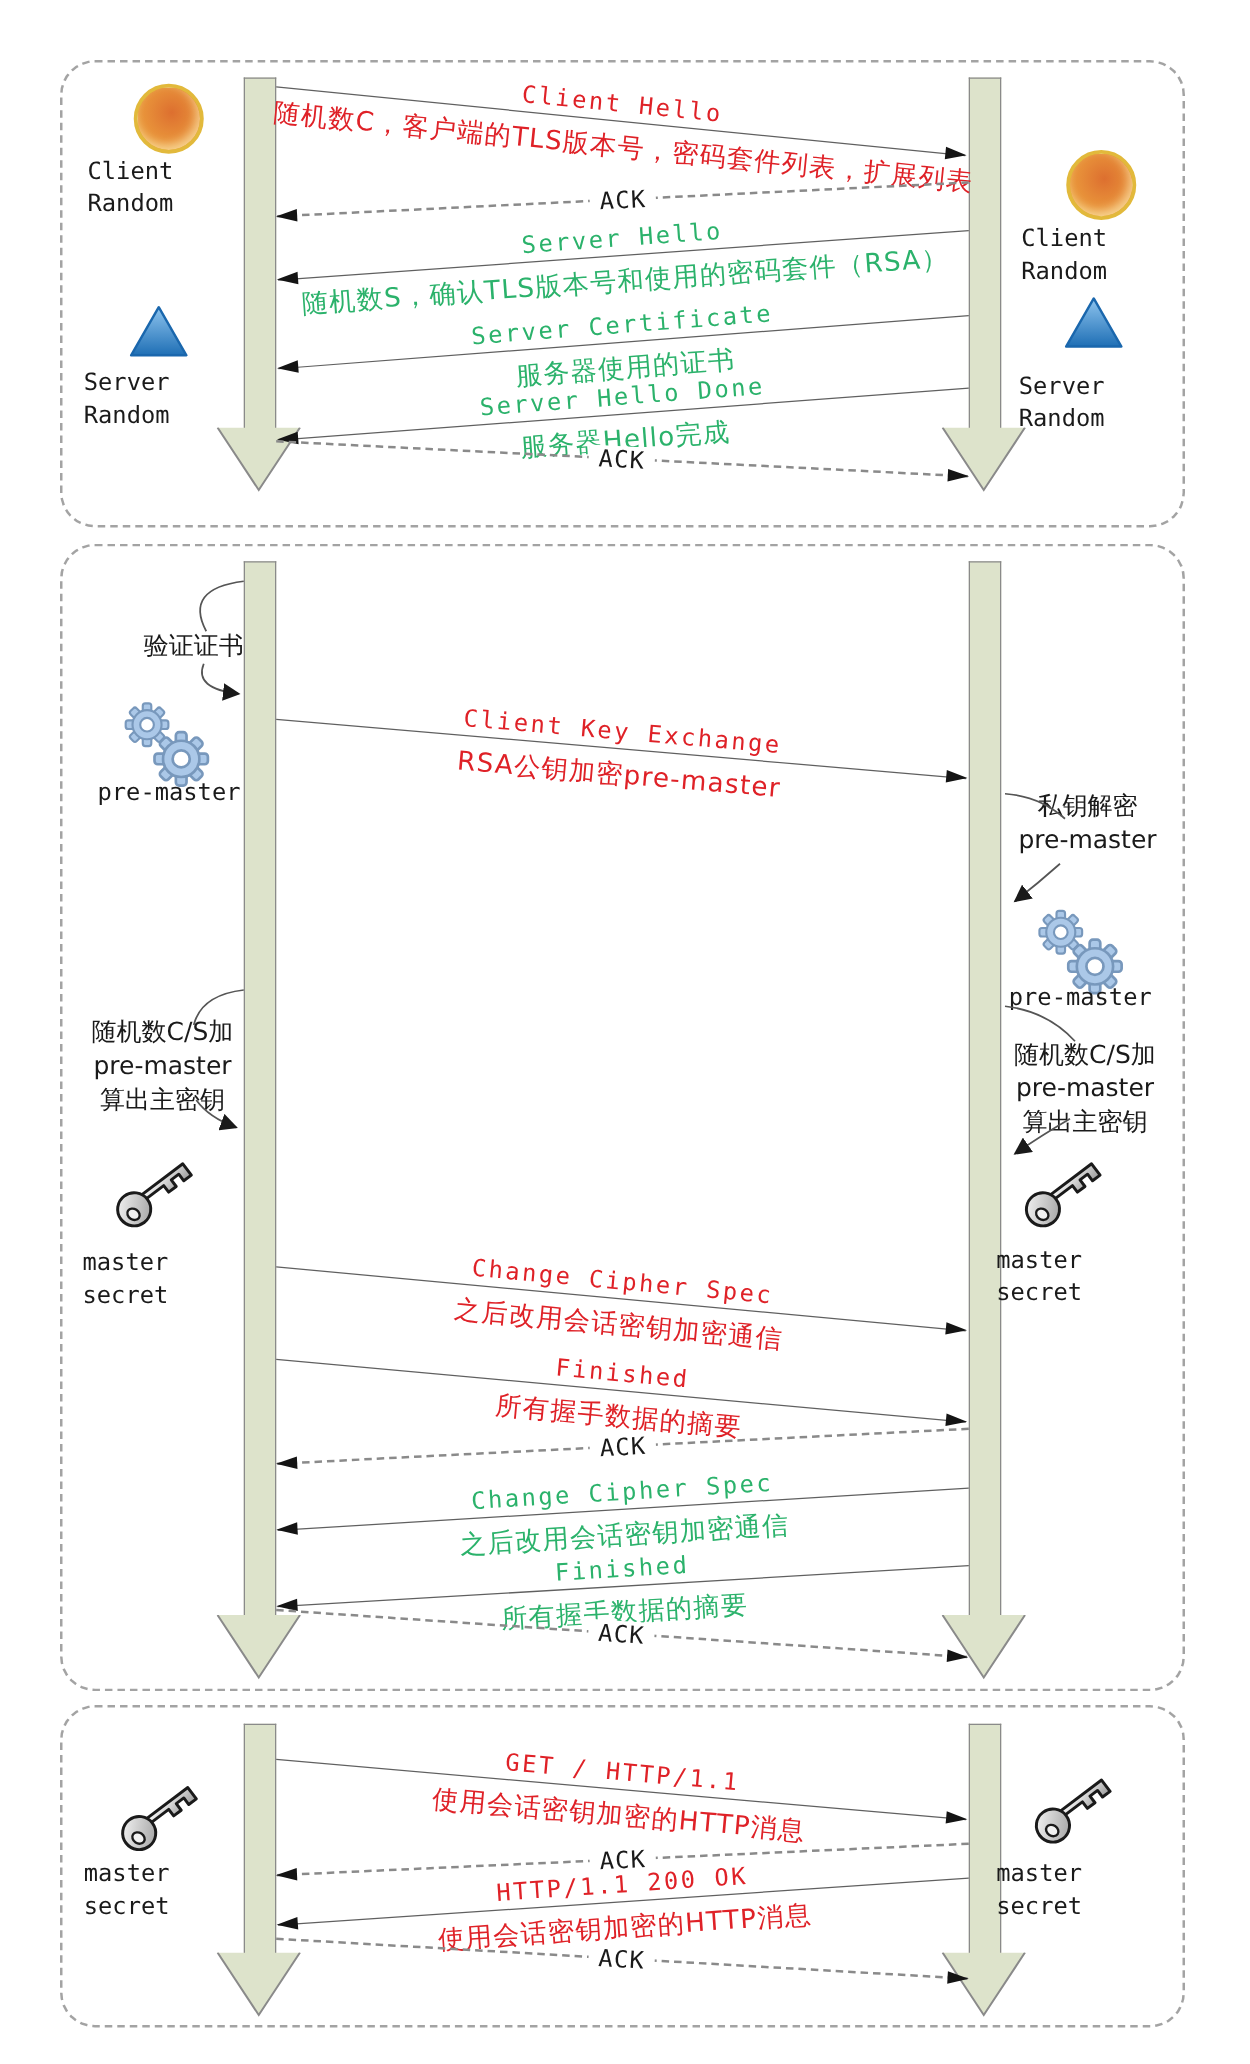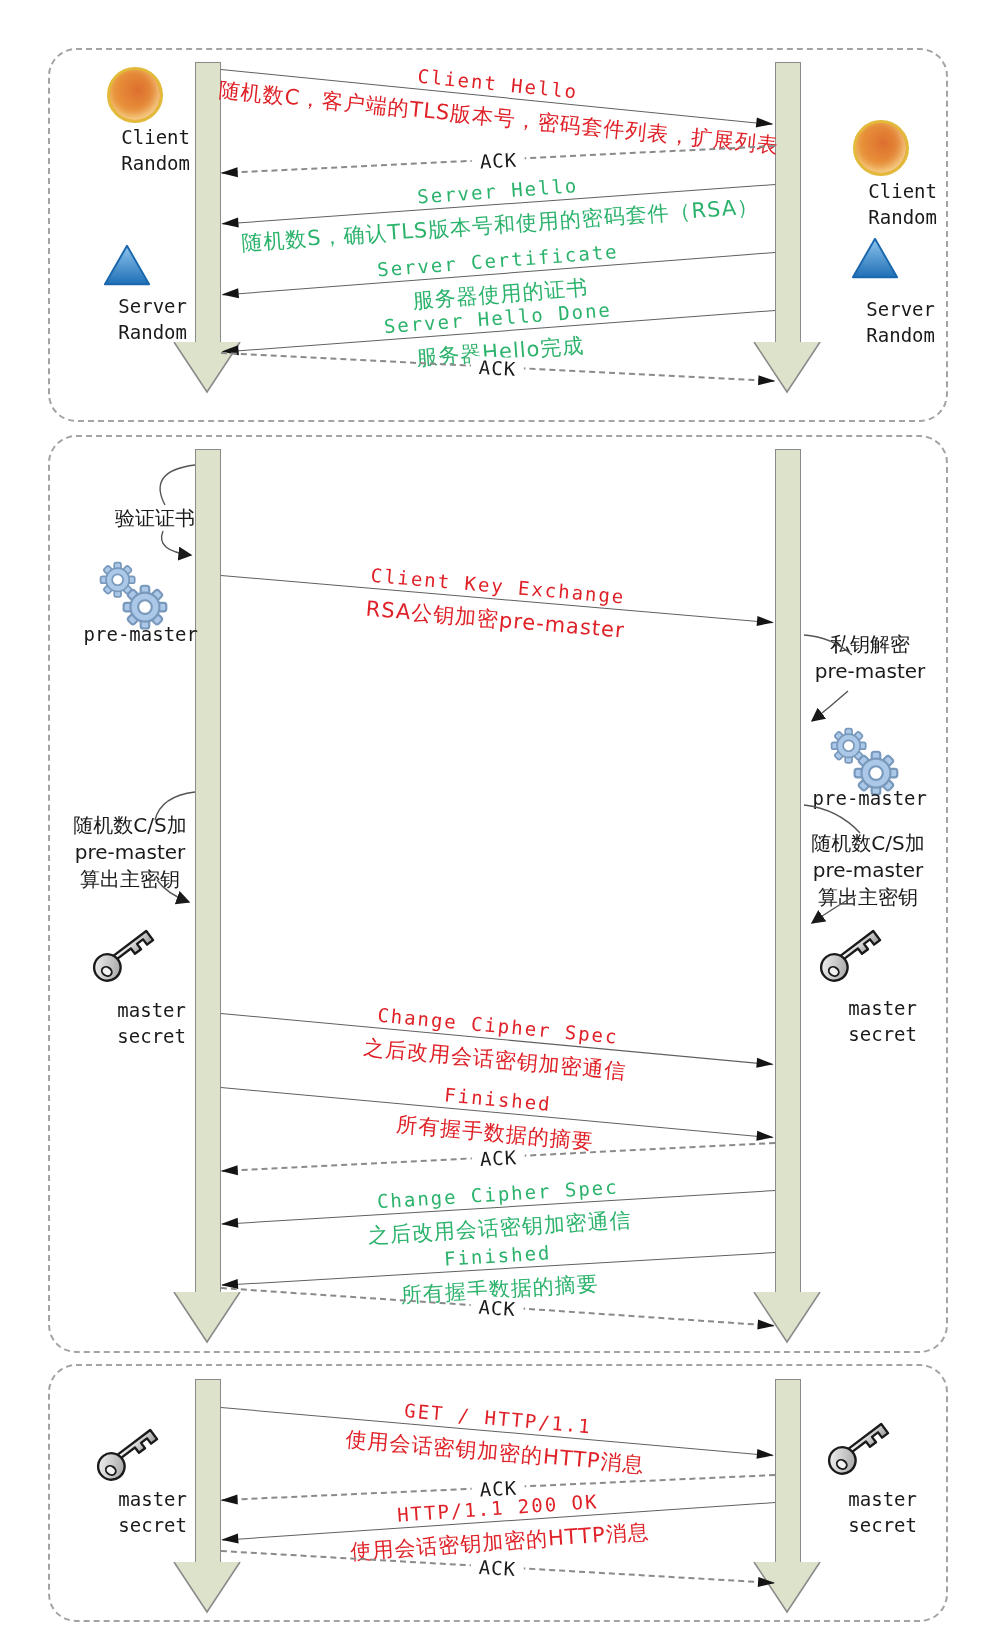--- a/index.html
+++ b/index.html
@@ -22,21 +22,21 @@
   .ah-r{right:-1px;border-left:17px solid #141414;}
   .ah-l{left:-1px;border-right:17px solid #141414;}
   .mdesc{padding-top:6px;text-align:center;font-size:21px;letter-spacing:1px;white-space:nowrap;}
   .red{color:#df2127;}
   .green{color:#2bb26b;}
   .acklabel{position:absolute;left:50%;top:0;transform:translate(-50%,-50%);
             background:#fff;padding:0 8px;
             font-family:"DejaVu Sans Mono","Liberation Mono",monospace;
             font-size:19px;color:#1a1a1a;letter-spacing:1px;}
   
-  .slabel{position:absolute;text-align:right;white-space:pre-line;
+  .slabel{position:absolute;text-align:left;white-space:pre-line;
           font-family:"DejaVu Sans Mono","Liberation Mono",monospace;
           font-size:19px;line-height:26px;color:#1a1a1a;}
   .cjk{position:absolute;text-align:center;white-space:pre-line;
        font-size:20px;line-height:27px;color:#1a1a1a;}
   .sphere{position:absolute;width:50px;height:50px;border-radius:50%;
           border:3px solid #e2b93b;
           background:radial-gradient(circle at 55% 40%, #dd6f2f 0%, #e8923a 55%, #f2bc55 100%);
           box-shadow:inset -3px -4px 8px rgba(255,245,200,.55);}
   svg.icon, svg.conn{position:absolute;overflow:visible;}
   svg.conn path{stroke:#555;stroke-width:1.4;fill:none;}
@@ -139,21 +139,21 @@
   <svg class="flare" style="left:123px;top:855px;" viewBox="0 0 68 52">
       <polygon points="1,0 67,0 34,50" fill="#dde3cb"></polygon>
       <polyline points="1,0 34,50 67,0" fill="none" stroke="#8a8a8a" stroke-width="1.6"></polyline>
     </svg>
   <div class="shaft" style="left:725px;top:12px;height:843px;"></div>
   <svg class="flare" style="left:703px;top:855px;" viewBox="0 0 68 52">
       <polygon points="1,0 67,0 34,50" fill="#dde3cb"></polygon>
       <polyline points="1,0 34,50 67,0" fill="none" stroke="#8a8a8a" stroke-width="1.6"></polyline>
     </svg>
 
-  <div class="cjk" style="left:40px;top:68px;width:130px;">验证证书</div>
+  <div class="cjk" style="left:40px;top:68px;width:130px;font-family:Liberation Mono, monospace;">验证证书</div>
   <svg class="conn" style="left:85px;top:20px;" width="70" height="105" viewBox="0 0 70 105">
     <path d="M60,8 Q12,14 30,48"></path>
       <path class="tip" d="M28,74 Q20,94 56,98"></path>
   </svg>
   <svg class="icon" style="left:42px;top:122px;" width="82" height="74" viewBox="0 0 96 86">
     <g transform="translate(30,24) scale(0.8)">
         <g fill="#abc8e8" stroke="#7898bc" stroke-width="2.5">
           <rect x="-5" y="-25" width="10" height="50" rx="3"></rect>
           <rect x="-5" y="-25" width="10" height="50" rx="3" transform="rotate(45)"></rect>
           <rect x="-5" y="-25" width="10" height="50" rx="3" transform="rotate(90)"></rect>

